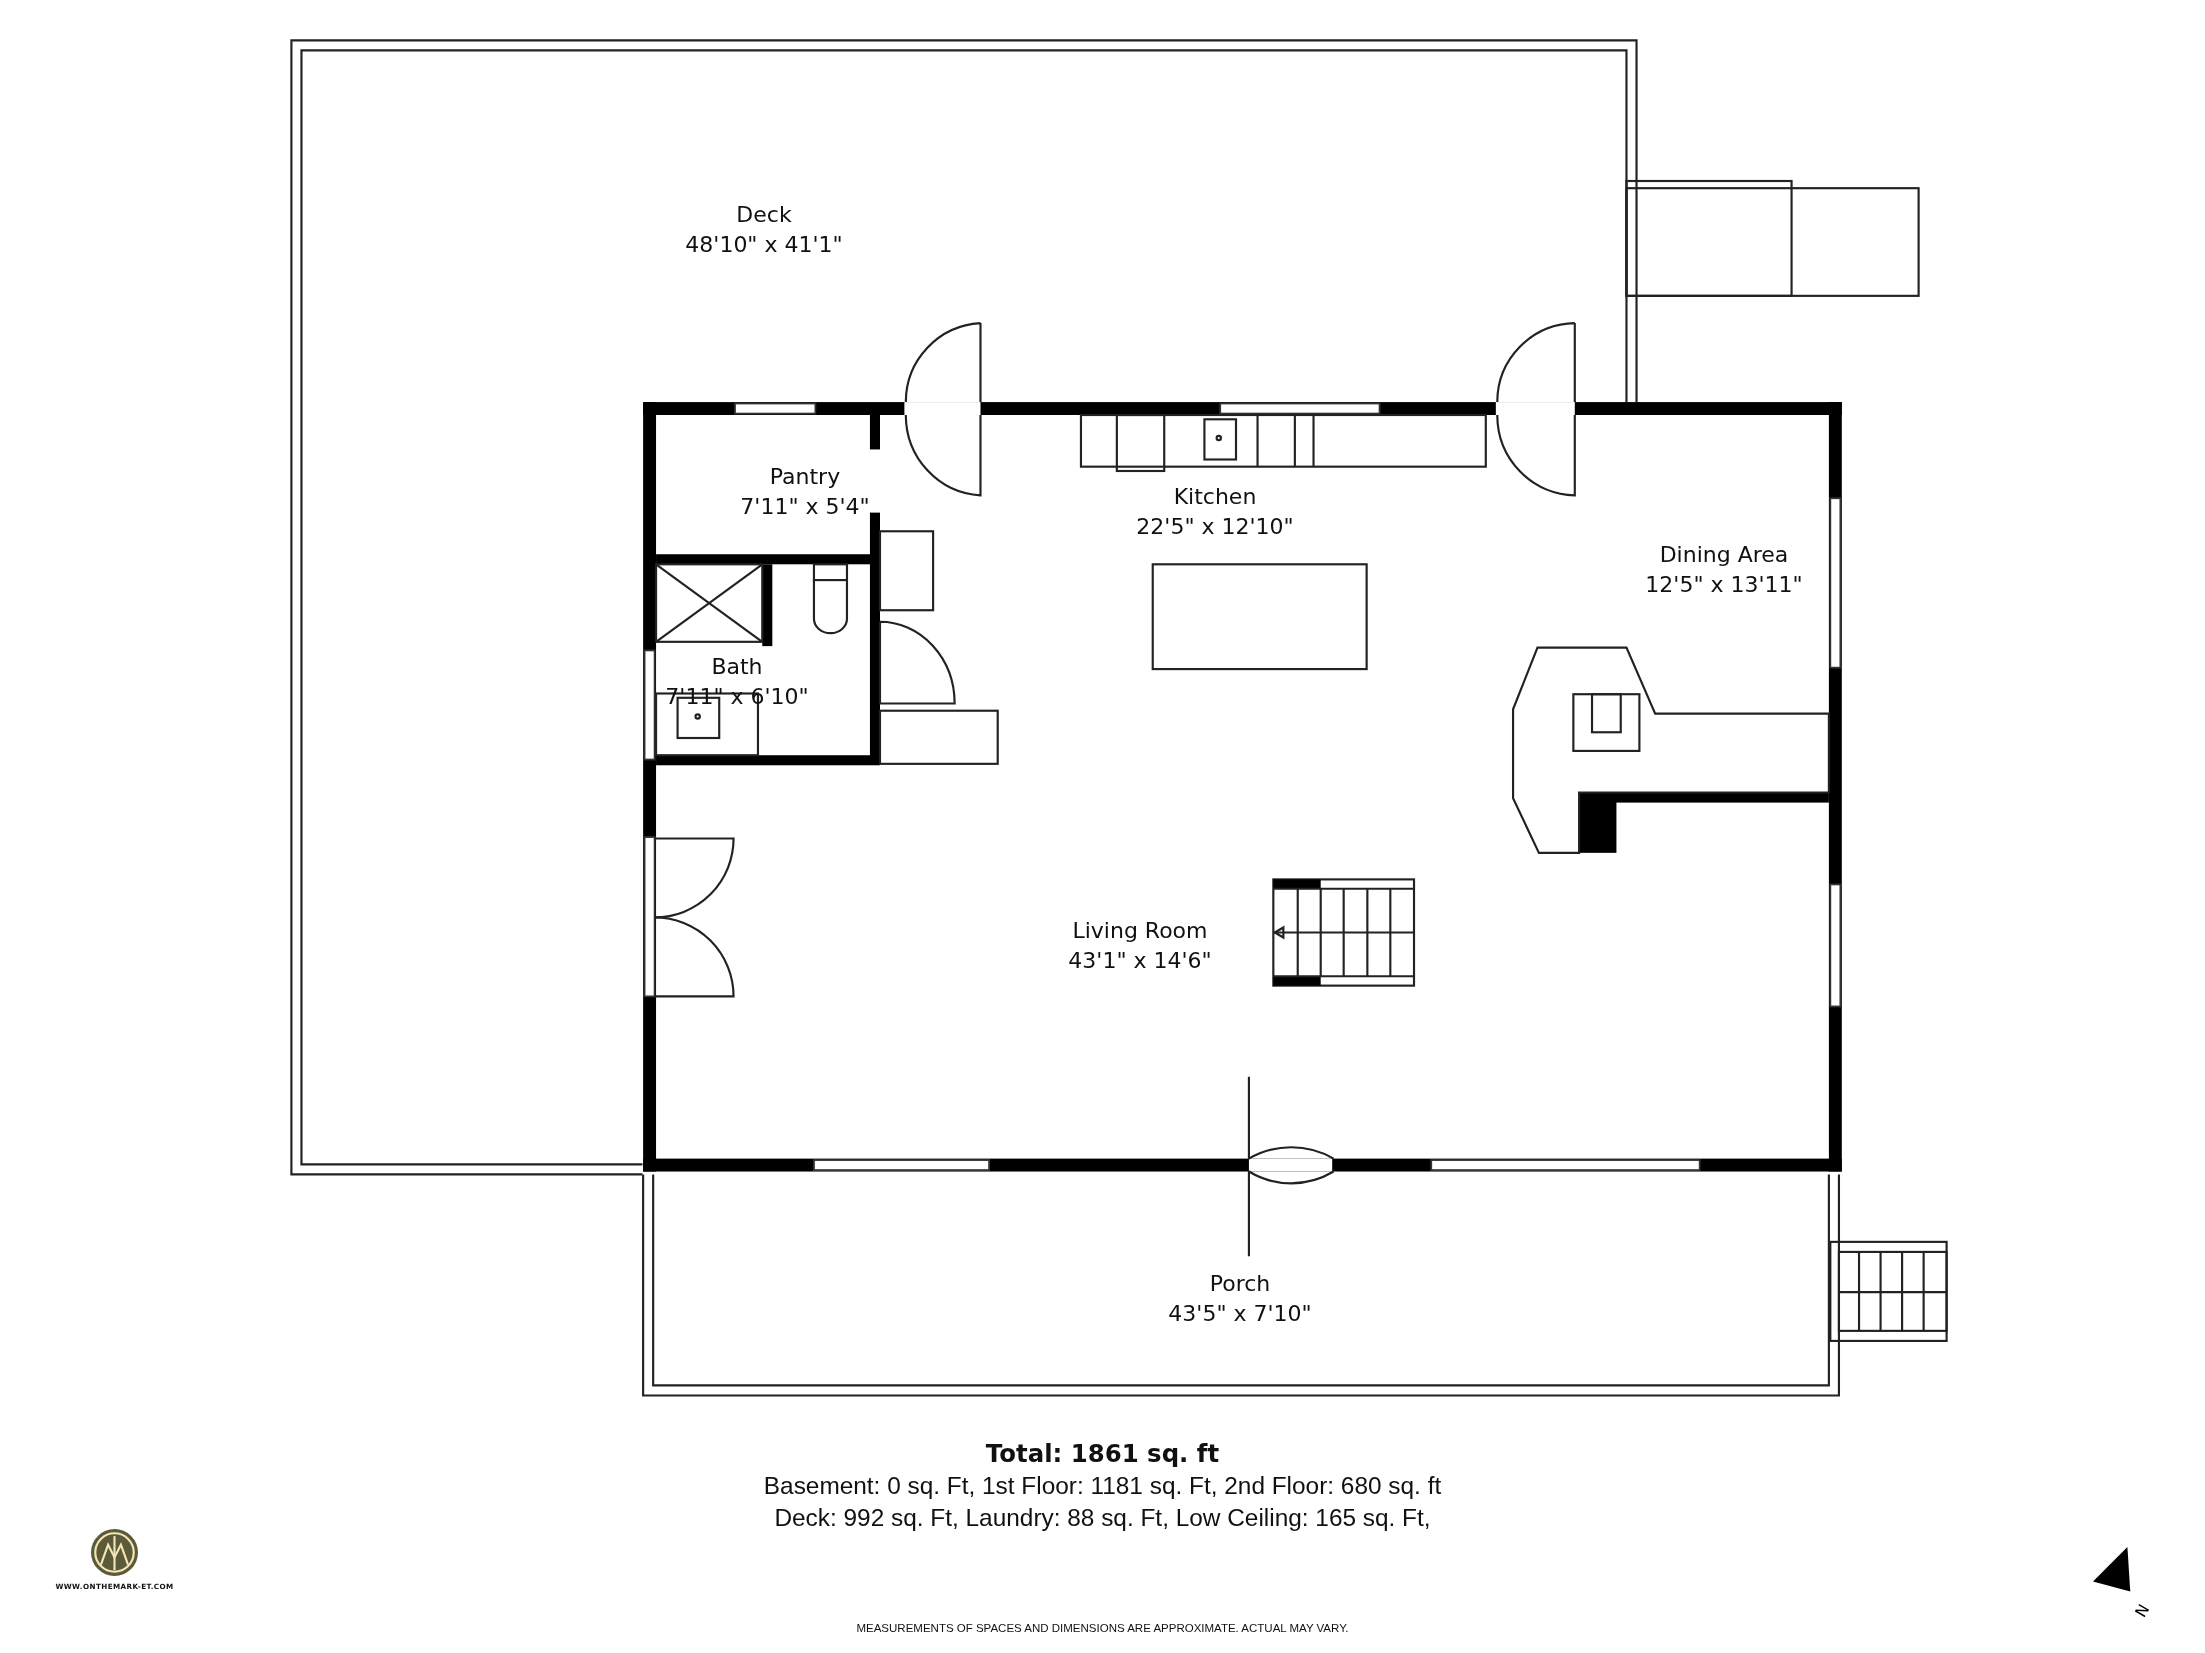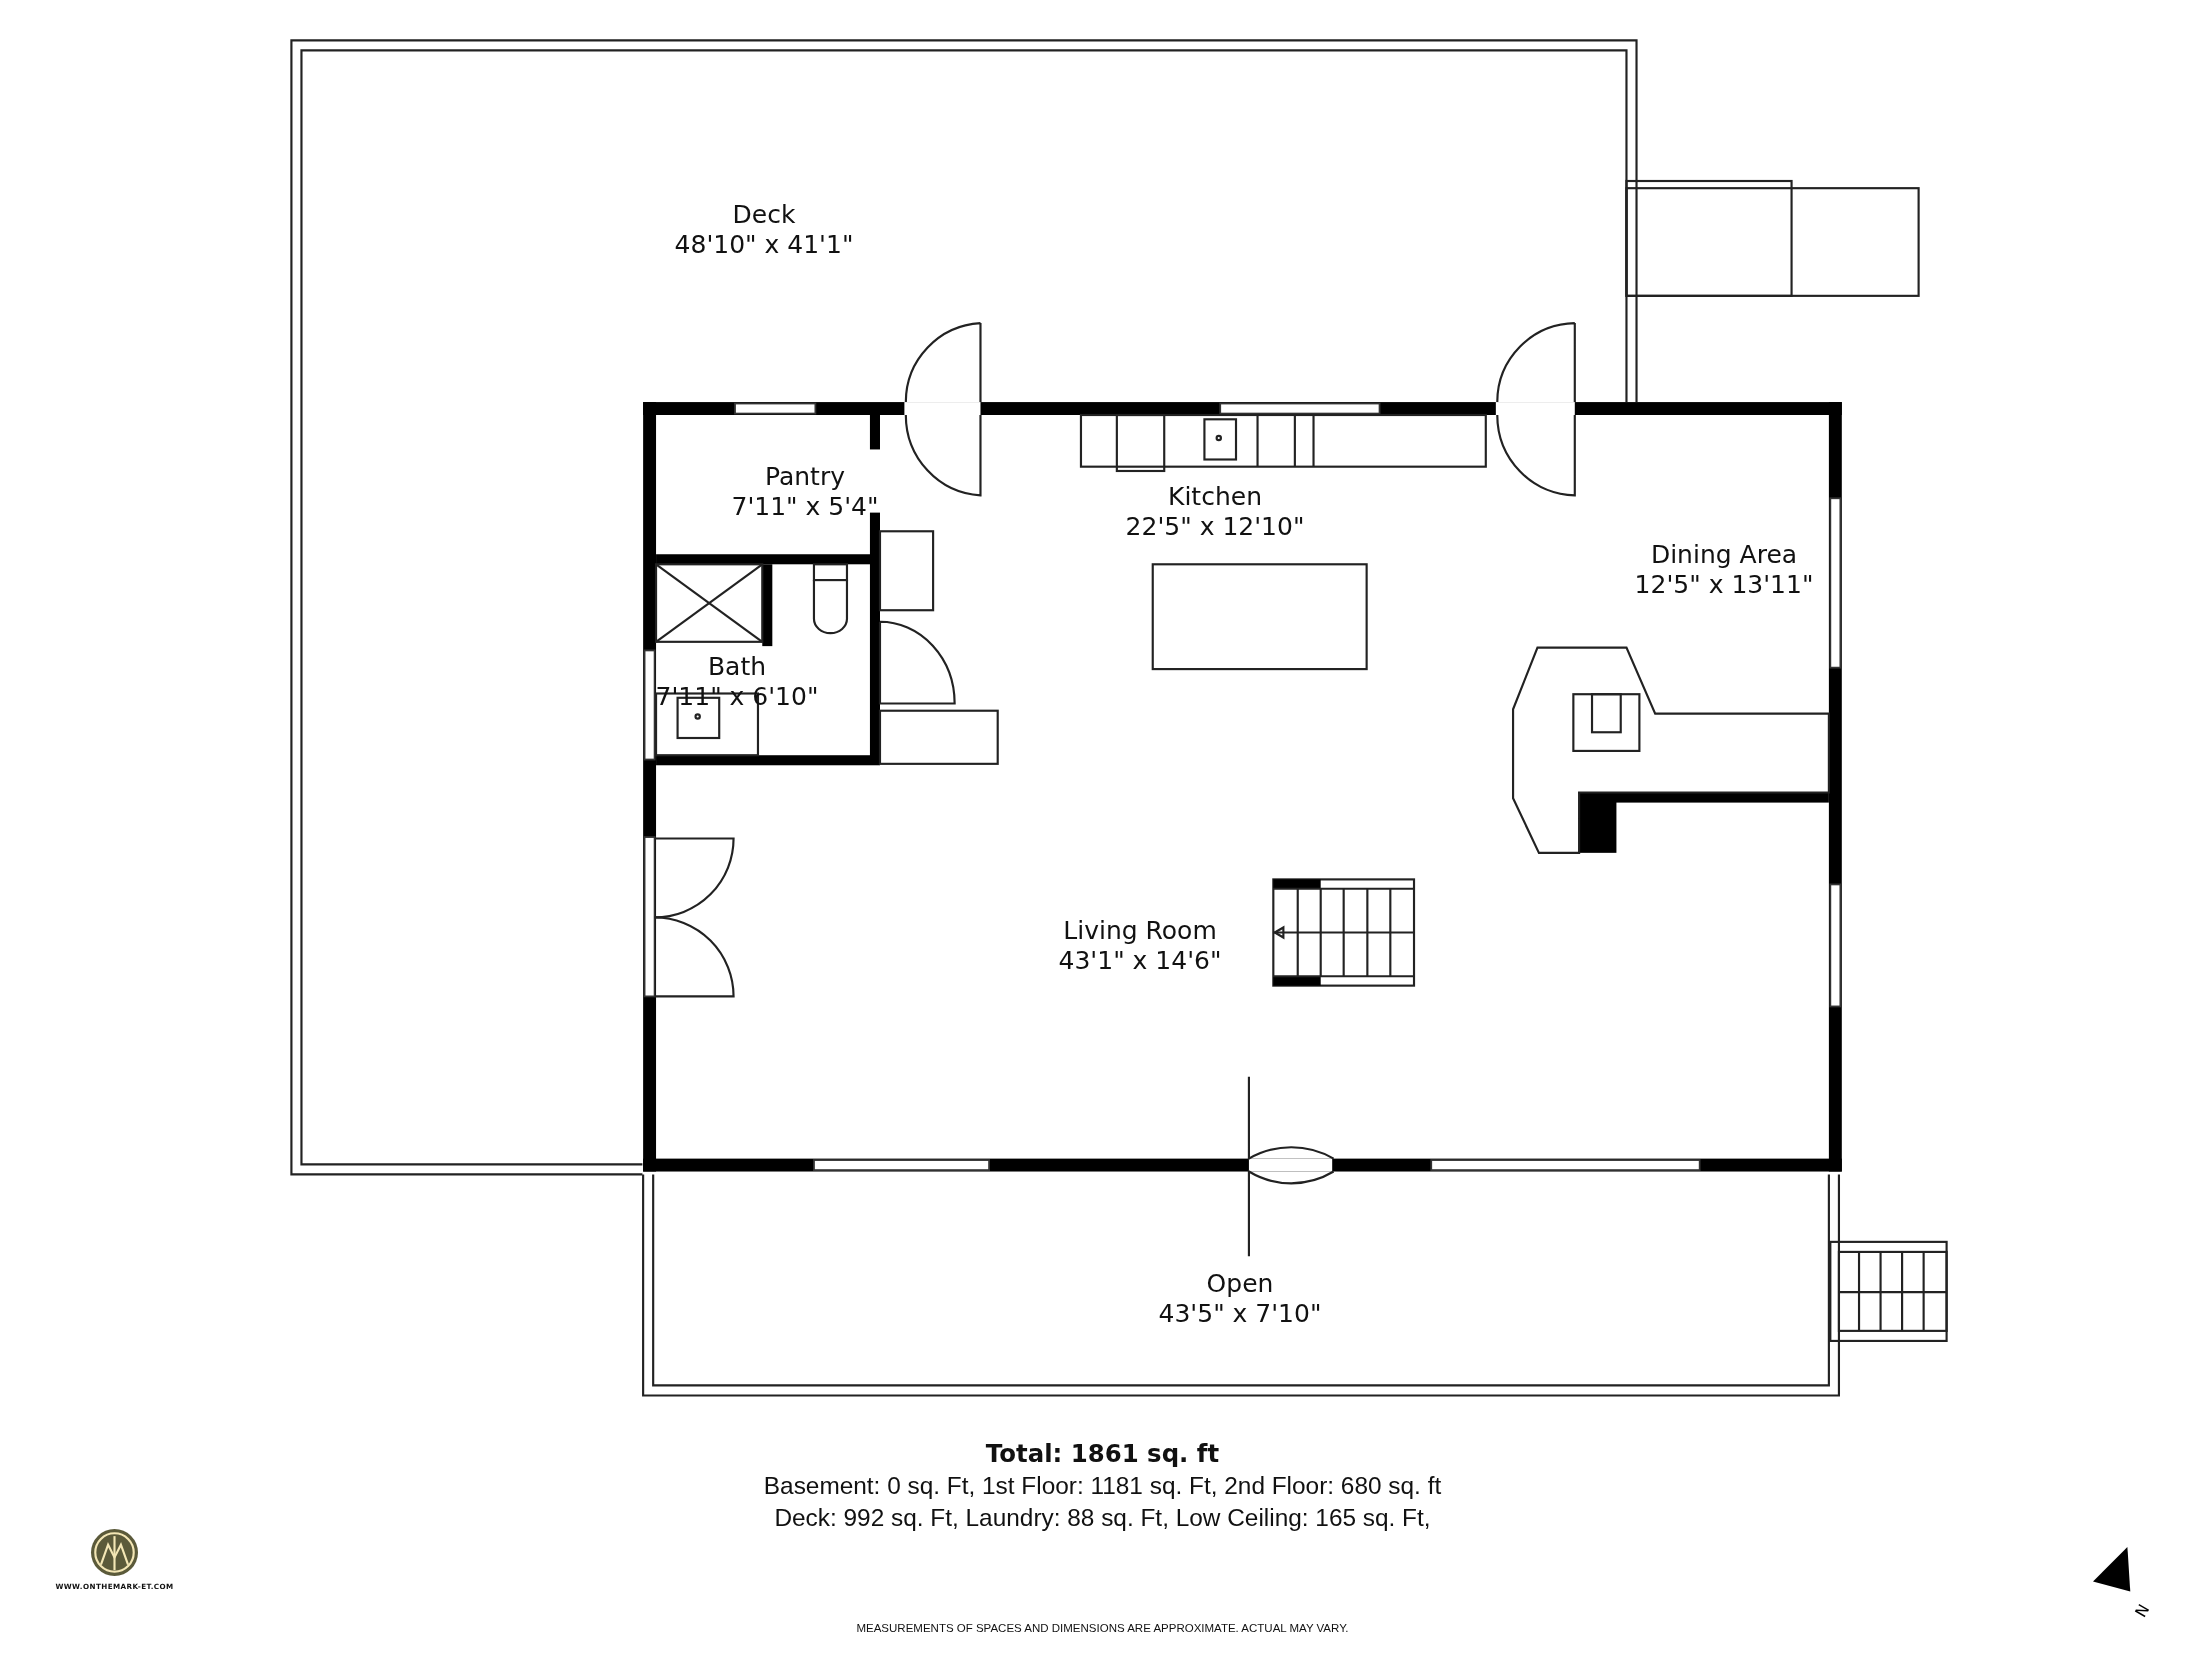--- a/index.html
+++ b/index.html
@@ -2,21 +2,21 @@
 <html style="font-size:11.5px"><head>
 <meta charset="utf-8">
 <style>
   html, body { margin: 0; padding: 0; background: #ffffff; }
   body { width: 2205px; height: 1654px; position: relative; overflow: hidden;
          font-family: "DejaVu Sans", "Liberation Sans", sans-serif; color: #111; }
   #plan { position: absolute; left: 0; top: 0; width: 2205px; height: 1654px; }
   .thin { fill: none; stroke: #222; stroke-width: 3; }
   .wall { fill: #000; }
   .win  { fill: #fff; stroke: #333; stroke-width: 2.5; }
-  .room-label { position: absolute; text-align: center; font-size: 25px; line-height: 30px; transform: translateX(-50%); white-space: nowrap; }
+  .room-label { position: absolute; text-align: center; font-size: 22px; line-height: 30px; transform: translateX(-50%); white-space: nowrap; }
   .summary { position: absolute; left: 0; width: 2205px; top: 1438px; text-align: center; }
   .summary .total { font-size: 24.4px; font-weight: bold; line-height: 32px; }
   .summary .line { font-size: 24.4px; line-height: 32px; font-family: "Liberation Sans", sans-serif; }
   .disclaimer { position: absolute; left: 0; width: 2205px; top: 1622px; text-align: center; font-size: 11.5px; font-family: "Liberation Sans", sans-serif; }
   .logo { position: absolute; left: 50px; top: 1529px; width: 129px; text-align: center; }
   .logo-circle { width: 47px; height: 47px; border-radius: 50%; background: #5b5a3a; margin: 0 auto; position: relative; }
   .logo-url { font-size: 7.2px; font-weight: bold; margin-top: 5.7px; letter-spacing: 0.4px; }
   .compass { position: absolute; left: 2093px; top: 1547px; width: 86px; height: 86px; }
 </style>
 </head>
@@ -169,21 +169,21 @@
 </div>
 <div class="room-label" style="left:737px; top:652px;">
   <div>Bath</div>
   <div>7'11" x 6'10"</div>
 </div>
 <div class="room-label" style="left:1140px; top:916px;">
   <div>Living Room</div>
   <div>43'1" x 14'6"</div>
 </div>
 <div class="room-label" style="left:1240px; top:1269px;">
-  <div>Open</div>
+  <div>Porch</div>
   <div>43'5" x 7'10"</div>
 </div>
 
 <div class="summary">
   <div class="total">Total: 1861 sq. ft</div>
   <div class="line">Basement: 0 sq. Ft, 1st Floor: 1181 sq. Ft, 2nd Floor: 680 sq. ft</div>
   <div class="line">Deck: 992 sq. Ft, Laundry: 88 sq. Ft, Low Ceiling: 165 sq. Ft,</div>
 </div>
 <div class="disclaimer">MEASUREMENTS OF SPACES AND DIMENSIONS ARE APPROXIMATE. ACTUAL MAY VARY.</div>
 

